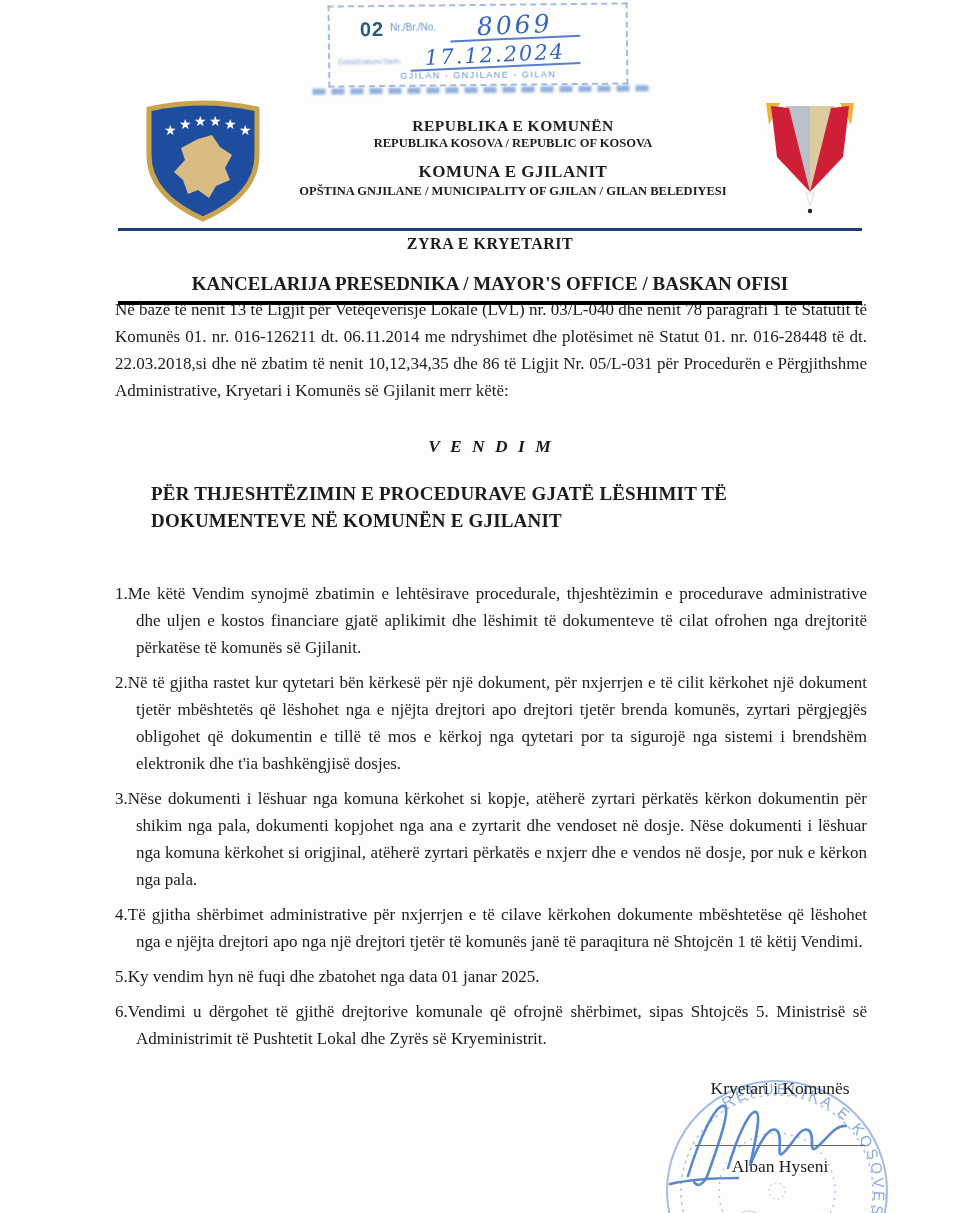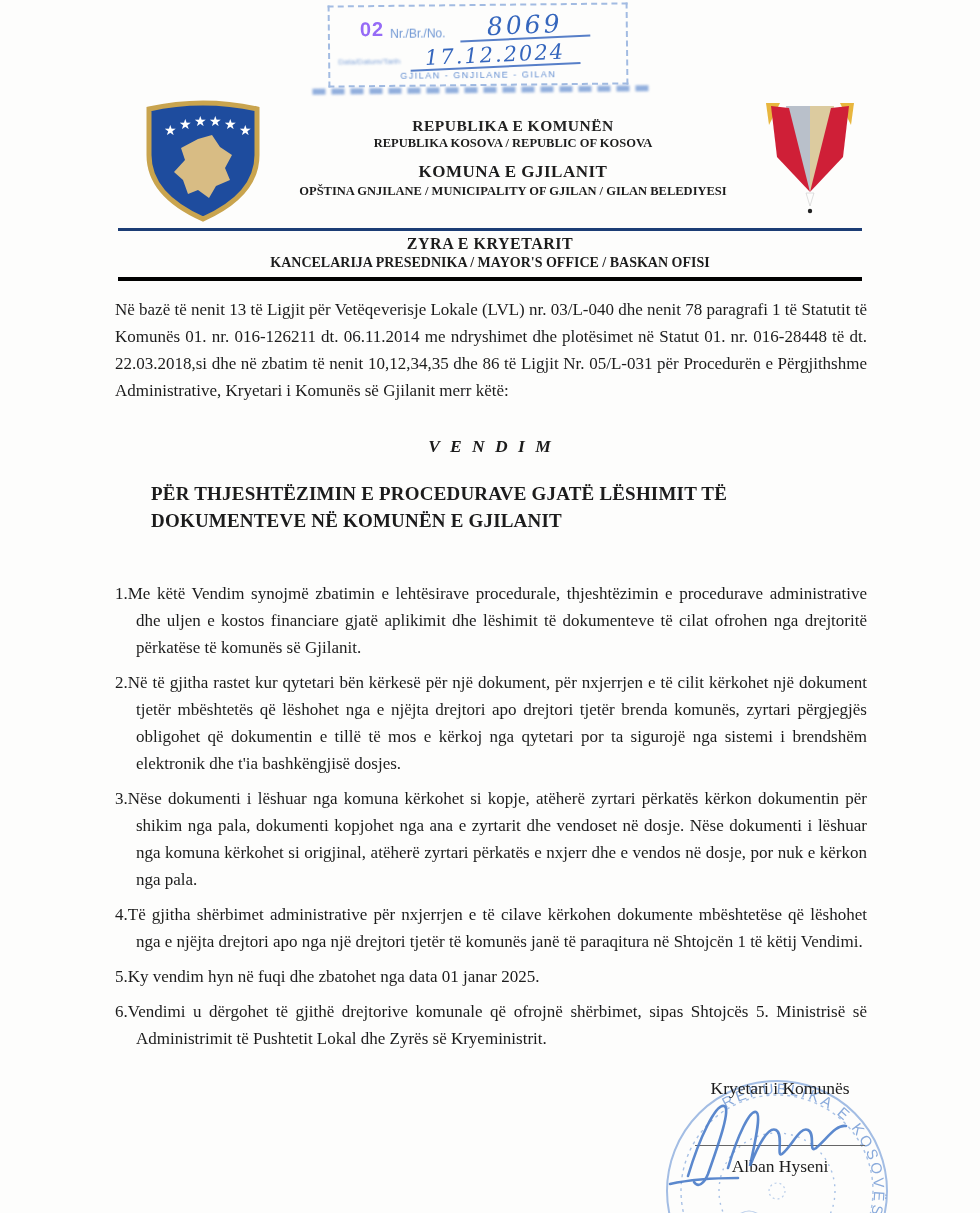--- a/index.html
+++ b/index.html
@@ -17,22 +17,22 @@
   .protocol-stamp{
     position:absolute;left:328px;top:4px;width:300px;height:82px;
     border:2px dashed rgba(74,124,201,.5);
     transform:rotate(-.6deg);
     color:#4a7cc9;
     font-family:"Liberation Sans",sans-serif;
     padding:4px 6px 2px 6px;
     box-sizing:border-box;
   }
   .ps-row1{display:flex;align-items:flex-end;height:30px;}
-  .ps-code{font-size:20px;font-weight:700;letter-spacing:1px;color:#8b5cf6;opacity:.9;margin-left:24px;}
-  .ps-nr-label{font-size:12px;opacity:.8;margin:0 0 0 6px;filter:blur(.3px);text-align:right;}
+  .ps-code{font-size:20px;font-weight:700;letter-spacing:1px;color:#0c4a6e;opacity:.9;margin-left:24px;}
+  .ps-nr-label{font-size:10px;opacity:.8;margin:0 0 8px 6px;filter:blur(.3px);text-align:right;}
   .ps-hand-box{margin-left:14px;width:130px;text-align:center;border-bottom:2px solid rgba(58,105,190,.85);transform:rotate(-2deg);}
   .ps-hand{font-family:"DejaVu Serif",serif;font-style:italic;color:#3566bd;}
   .ps-hand.big{font-size:25px;letter-spacing:3px;line-height:22px;}
   .ps-row2{display:flex;align-items:flex-end;height:28px;}
   .ps-date-label{font-size:8px;opacity:.7;filter:blur(.8px);margin:0 0 3px 2px;}
   .ps-date-box{margin-left:10px;width:170px;text-align:center;border-bottom:2px solid rgba(58,105,190,.85);transform:rotate(-2deg);}
   .ps-hand.date{font-size:21px;letter-spacing:2px;line-height:20px;}
   .ps-row3{text-align:center;font-size:9px;letter-spacing:1.5px;opacity:.85;filter:blur(.4px);margin-top:2px;}
   .ps-smudge{
     position:absolute;left:-18px;right:-24px;bottom:-9px;height:6px;
@@ -52,21 +52,21 @@
   .ht3{font-size:17px;margin-top:9px;letter-spacing:.5px;}
   .ht4{font-size:12.5px;margin-top:2px;}
 
   
   .office-banner{
     position:absolute;left:118px;right:118px;top:228px;
     border-top:3px solid #1c3d75;border-bottom:4px solid #000000;
     text-align:center;font-weight:700;padding:4px 0 6px 0;
   }
   .ob1{font-size:16px;letter-spacing:.5px;}
-  .ob2{font-size:14px;margin-top:2px;}
+  .ob2{font-size:19px;margin-top:20px;}
 
   
   .bodytext{position:absolute;left:115px;width:752px;top:296px;}
   .preamble{
     font-size:17px;line-height:27px;text-align:justify;margin:0;
   }
   .dtitle{
     text-align:center;font-weight:700;font-size:17.5px;letter-spacing:3px;
     margin-top:32px;
     font-style:italic;

